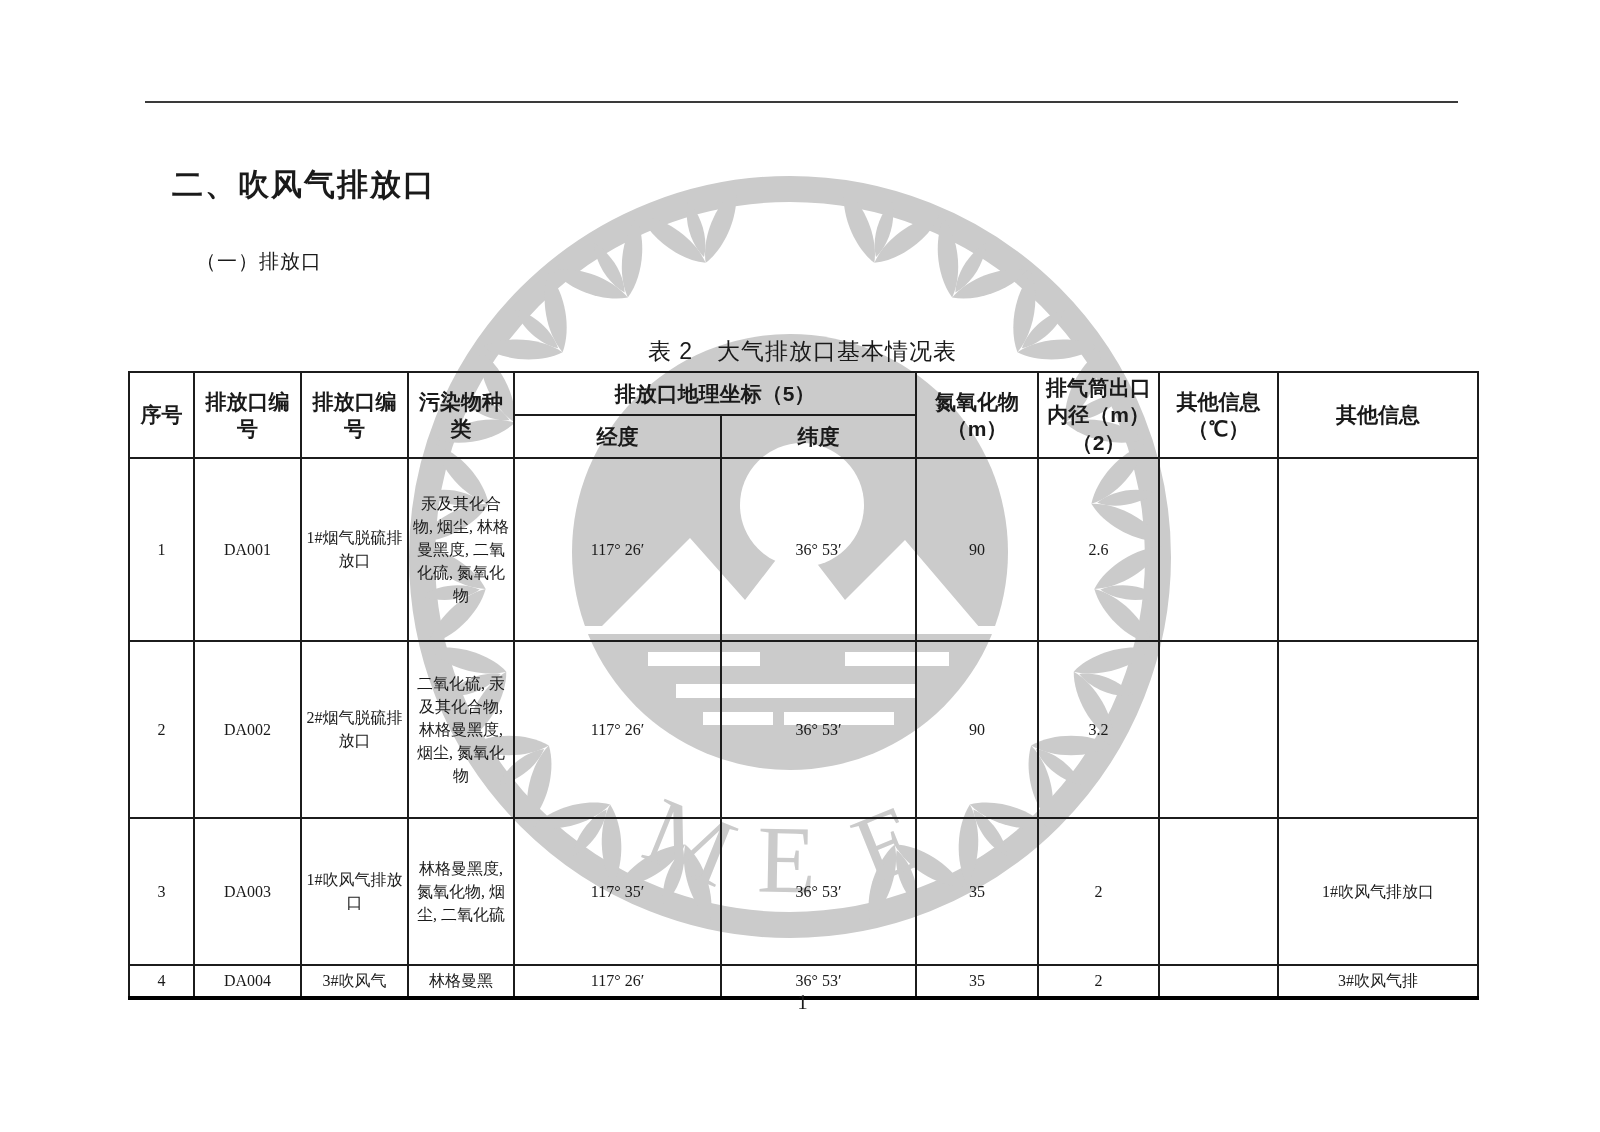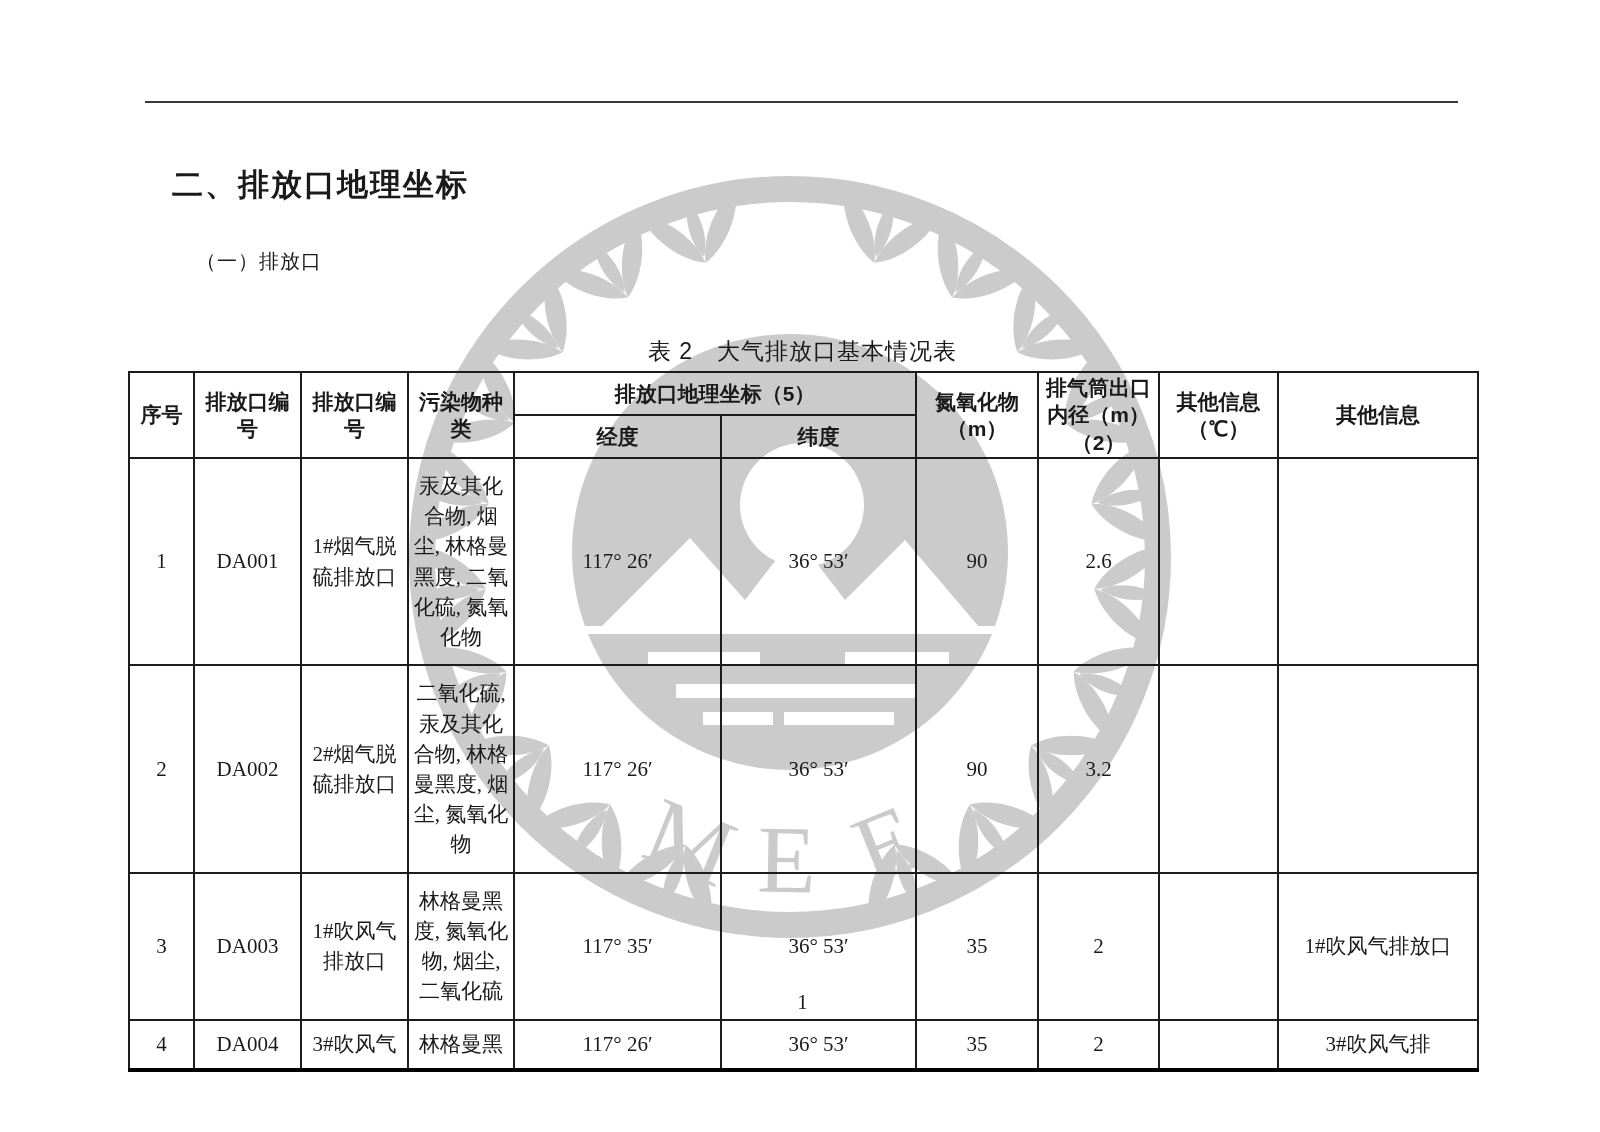--- a/index.html
+++ b/index.html
@@ -18,21 +18,21 @@
   .table-title { position:absolute; left:128px; top:336px; width:1349px; text-align:center;
                  font-size:23px; font-weight:400; letter-spacing:1px; }
 
   table.emissions { position:absolute; left:128px; top:371px; width:1349px;
                     border-collapse:collapse; table-layout:fixed; background:transparent; }
   table.emissions th, table.emissions td { border:2px solid #1c1c1c; background:transparent;
                     vertical-align:middle; text-align:center; overflow:hidden; }
   table.emissions th { font-family:"Liberation Sans", sans-serif; font-weight:600;
                     font-size:21px; line-height:1.3; padding:1px 2px; }
   table.emissions td { font-family:"Liberation Serif","DejaVu Serif",serif;
-                    font-size:21px; line-height:1.44; padding:12px 3px; }
+                    font-size:16px; line-height:1.44; padding:0 3px; }
   table.emissions { border-bottom:4px solid #000; }
 
   tr.r1 { height:183px; } tr.r2 { height:177px; } tr.r3 { height:147px; }
   tr.r4 { height:33px; }
   tr.r4 td { line-height:1.1; white-space:nowrap; }
   tr.hg { height:37px; } tr.hs { height:37px; }
 
   td.c-other { padding:0 24px; }
   td.c-name  { padding:0 5px; }
   td.c-poll  { padding:0 3px; }
@@ -142,21 +142,21 @@
       <text transform="translate(786,892) rotate(1)" text-anchor="middle">E</text>
       <text transform="translate(898,874) rotate(-22)" text-anchor="middle">E</text>
     </g>
   </g>
 </svg>
 
 <div class="content">
 
   <div class="header-rule"></div>
 
-  <div class="h1">二、排放口地理坐标</div>
+  <div class="h1">二、吹风气排放口</div>
   <div class="h2">（一）排放口</div>
 
   <div class="table-title">表 2　大气排放口基本情况表</div>
 
   <table class="emissions">
     <colgroup>
       <col style="width:65px">
         <col style="width:107px">
         <col style="width:107px">
       <col style="width:106px">

